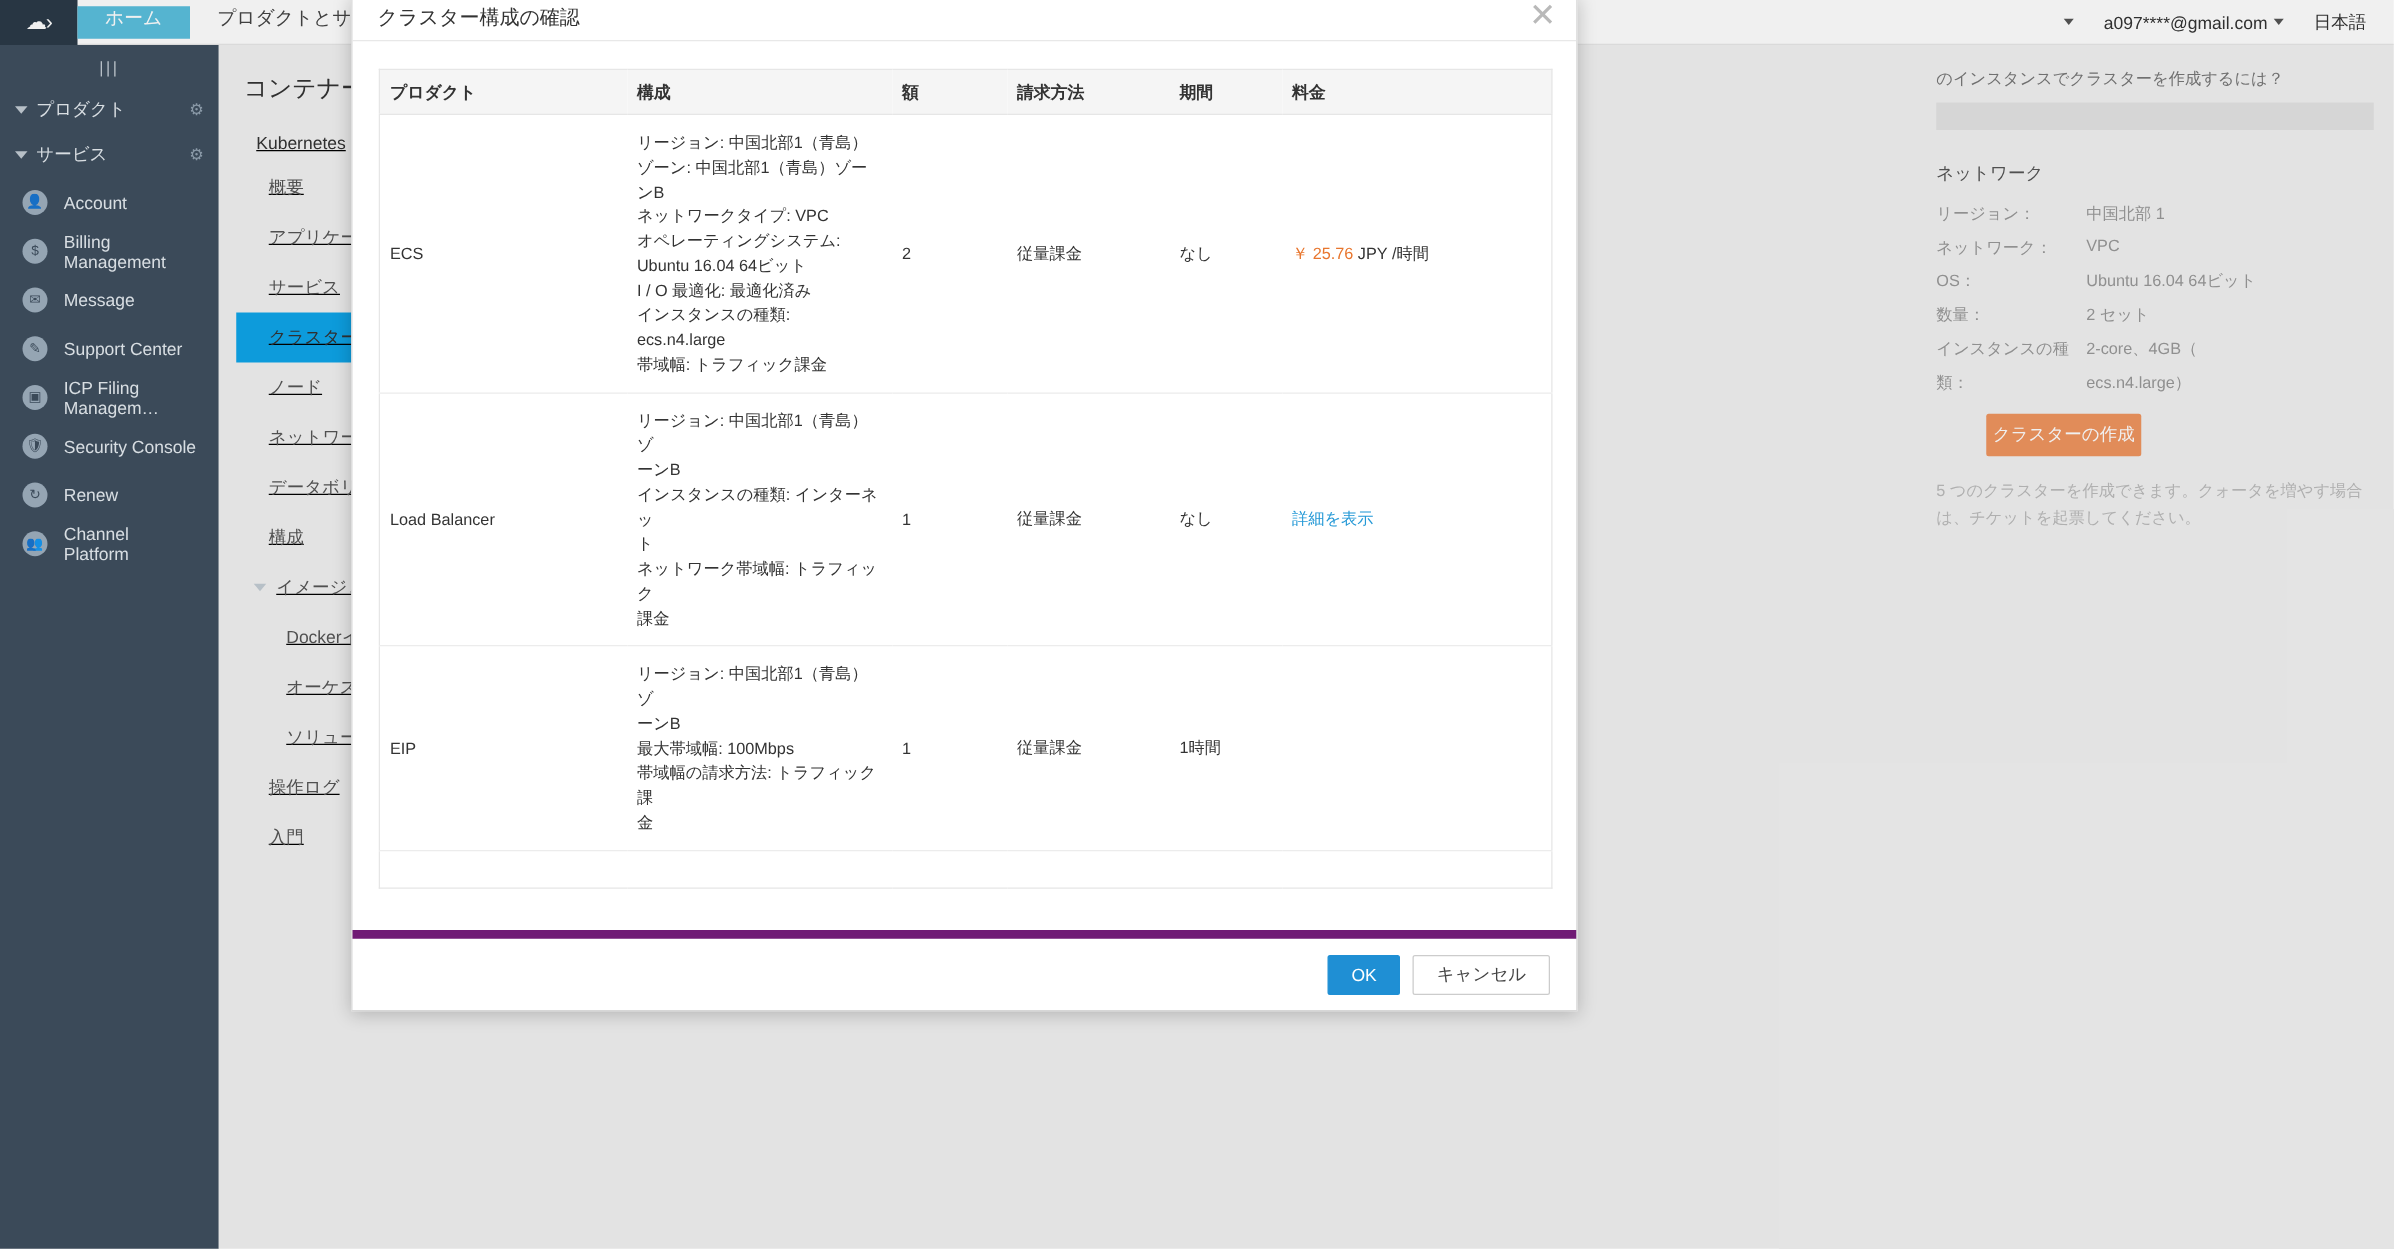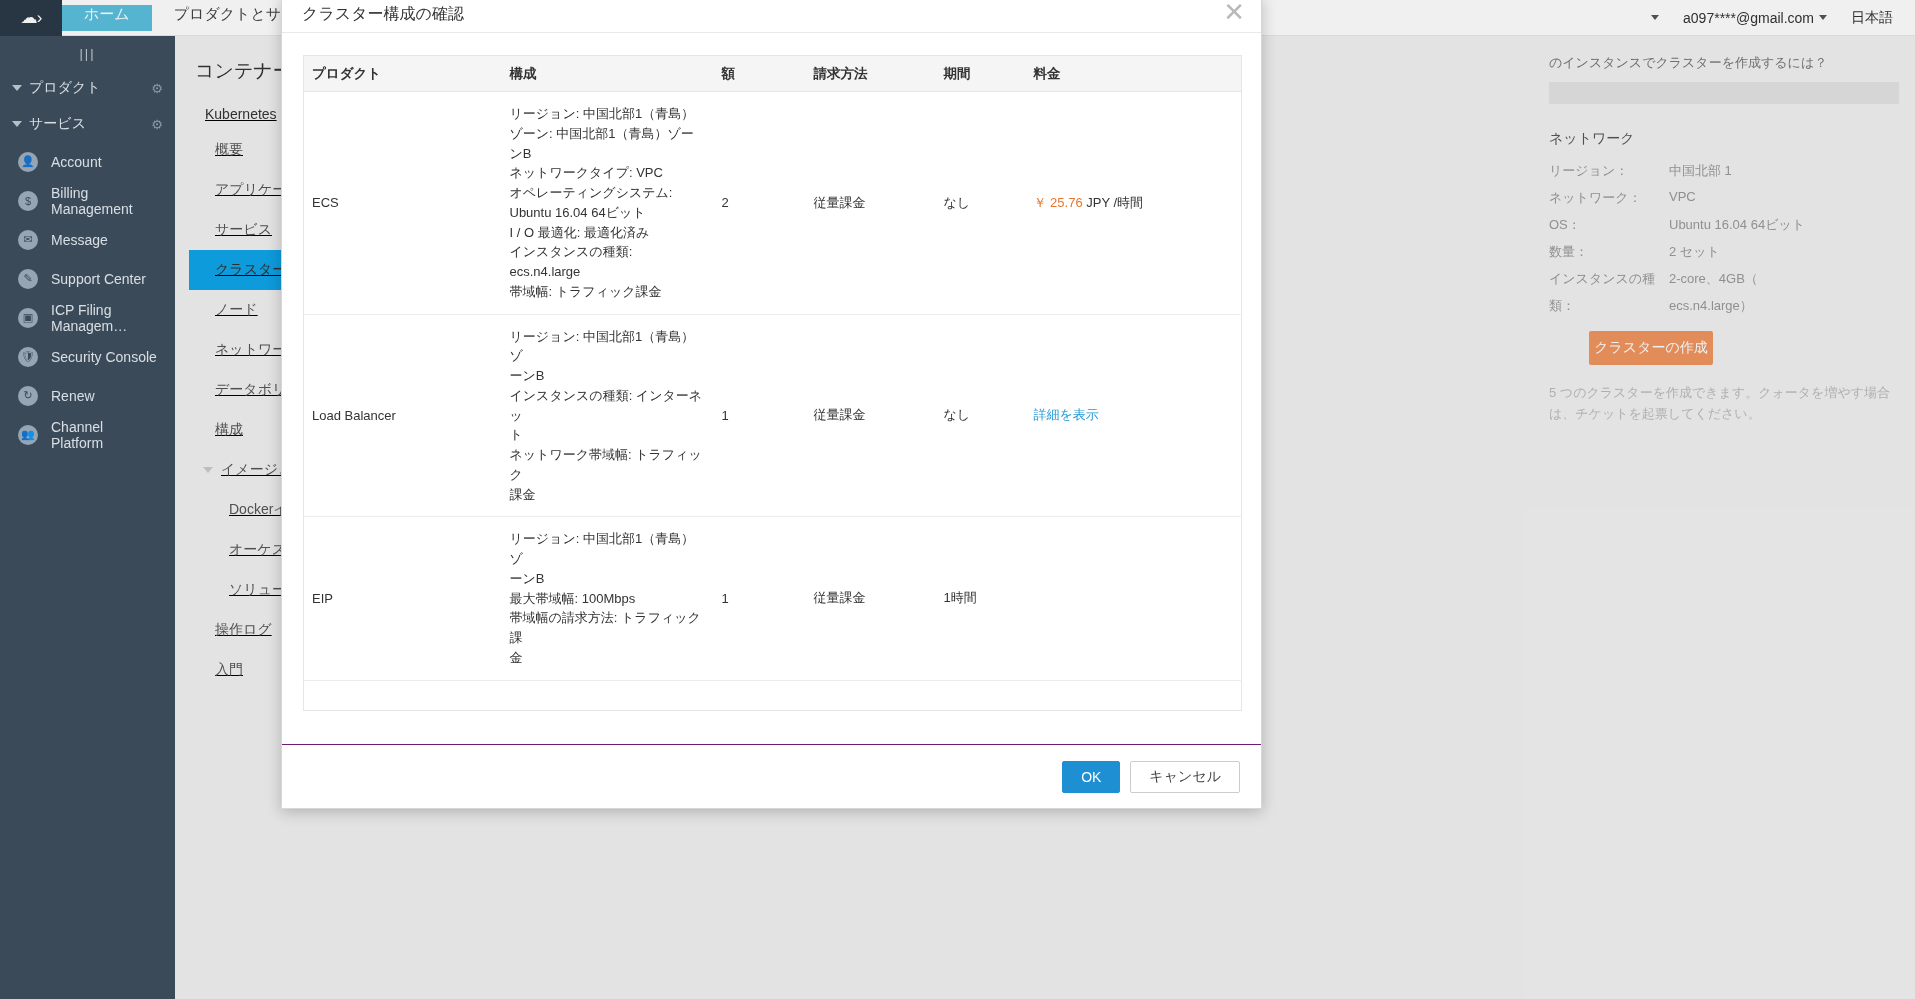--- a/index.html
+++ b/index.html
@@ -147,21 +147,21 @@
   .col-term  { width: 90px; }
   .col-price { width: 216px; }
   .conf-lines { line-height: 1.52; }
   .price-amt { color: #e8762e; }
   .price-unit { color: #333; }
   .link-blue { color: #2398d6; cursor: pointer; }
   .spacer-row td { height: 30px; border-bottom: none !important; }
 
   
   .modal-footer {
-    flex: 0 0 64px; border-top: 1px solid #701a75;
+    flex: 0 0 64px; border-top: 7px solid #701a75;
     display: flex; align-items: center; justify-content: flex-end;
     padding-right: 21px; gap: 10px;
   }
   .btn {
     height: 32px; min-width: 52px; padding: 0 18px; font-size: 14px;
     border-radius: 2px; display: flex; align-items: center; justify-content: center;
     cursor: pointer;
   }
   .btn-primary { background: #1f8fd4; color: #fff; border: 1px solid #1f8fd4; }
   .btn-default { background: #fff; color: #444; border: 1px solid #ccc; }

